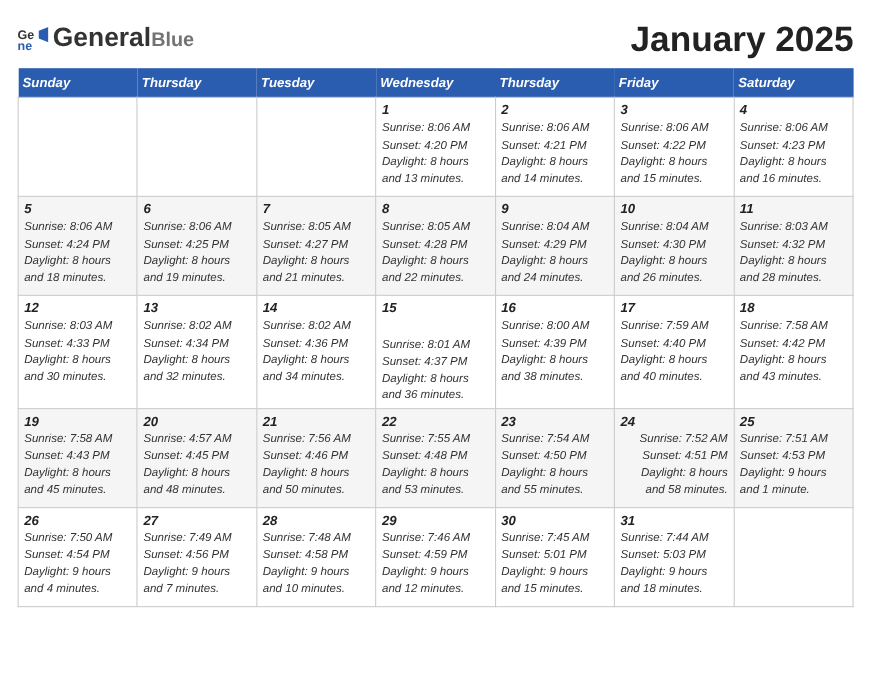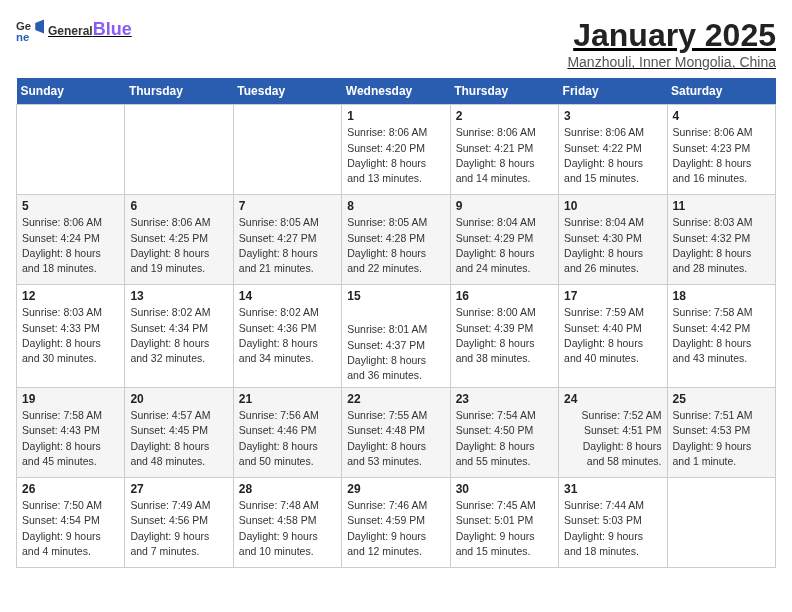--- a/index.html
+++ b/index.html
@@ -6,39 +6,38 @@
     body {
       font-family: Arial, sans-serif;
       background: #fff;
       width: 792px;
       min-height: 612px;
       padding: 16px;
     }
     .header {
       display: flex;
       justify-content: space-between;
-      align-items: flex-start;
+      align-items: center;
       margin-bottom: 8px;
-      text-decoration: underline;
     }
     .logo {
       display: flex;
       align-items: center;
       gap: 4px;
     }
     .logo-text-general {
-      font-size: 12px;
+      font-size: 24px;
       font-weight: bold;
       color: #333;
       line-height: 1.1;
     }
     .logo-text-blue {
       font-size: 18px;
       font-weight: bold;
-      color: #8b5cf6;
+      color: #737373;
       line-height: 1.1;
     }
     .logo-icon {
       width: 28px;
       height: 28px;
     }
     .title-block {
       text-align: right;
     }
     .month-title {
@@ -48,20 +47,21 @@
       line-height: 1.2;
     }
     .location-subtitle {
       font-size: 14px;
       color: #555;
     }
     .calendar-table {
       width: 100%;
       border-collapse: collapse;
       font-size: 11px;
+      font-style: italic;
     }
     .calendar-table th {
       background: #2a5db0;
       color: #fff;
       padding: 6px 4px;
       text-align: left;
       font-size: 12px;
       font-weight: bold;
     }
     .calendar-table td {
@@ -101,21 +101,20 @@
       <polygon points="22,8 32,4 32,20 22,16" fill="#2a5db0"></polygon>
     </svg>
     <div>
       <div>
         <span class="logo-text-general">General</span><span class="logo-text-blue">Blue</span>
       </div>
     </div>
   </div>
   <div class="title-block">
     <div class="month-title">January 2025</div>
-    <div class="location-subtitle">Manzhouli, Inner Mongolia, China</div>
   </div>
 </div>
 
 <table class="calendar-table">
   <thead>
     <tr>
     <th>Sunday</th>
         <th>Thursday</th>
         <th>Tuesday</th>
         <th>Wednesday</th>

